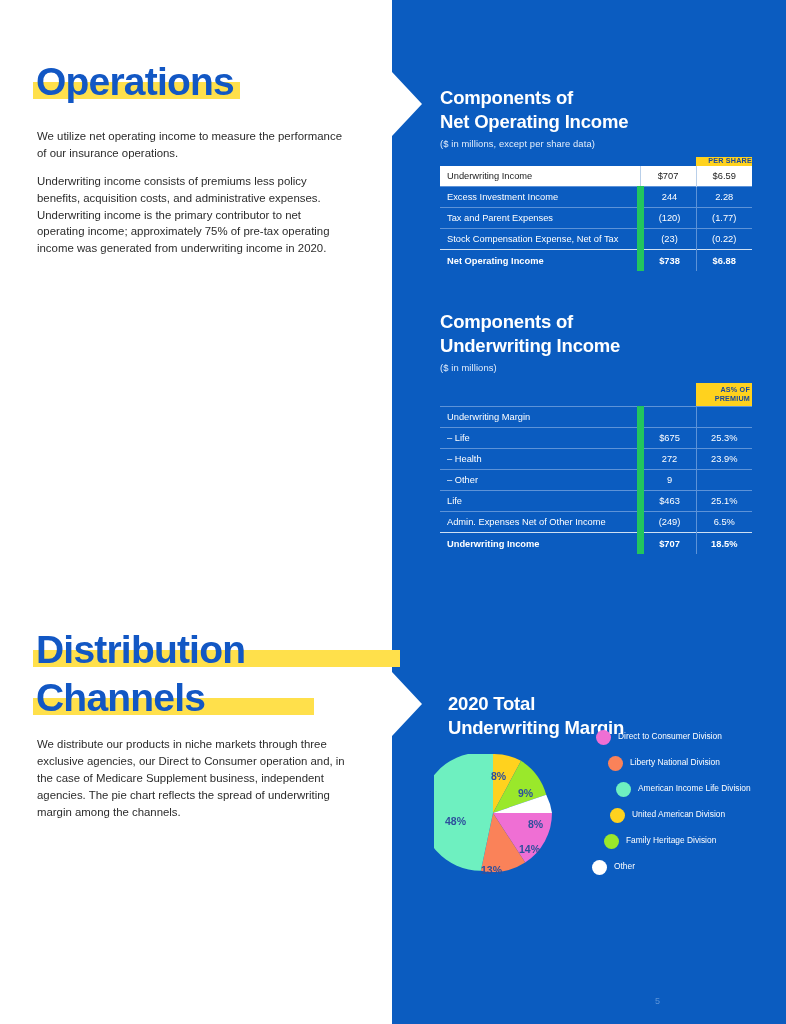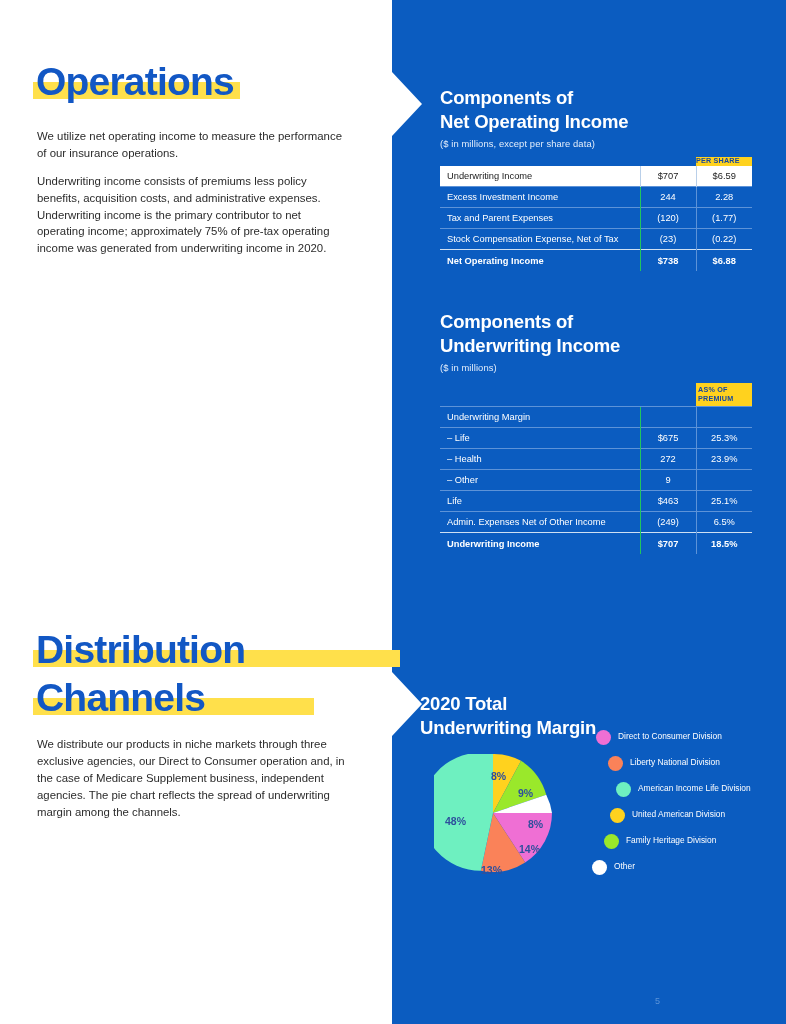--- a/index.html
+++ b/index.html
@@ -67,32 +67,32 @@
   .panel-sub { font-size: 9.4px; color: #e4eefb; margin-top: 5px; letter-spacing: .1px; }
 
   
   table.fin {
     border-collapse: collapse; width: 312px; margin-top: 8px;
     font-size: 9.3px; color: #ffffff;
   }
   table.fin td, table.fin th { padding: 0; }
   .yhead {
     background: #ffd21e; color: #17489e;
-    font-size: 7.2px; font-weight: bold; text-align: left;
+    font-size: 7.2px; font-weight: bold; text-align: right;
     letter-spacing: .2px; line-height: 1.18; padding: 4px 2px;
   }
   .yhead.tall { padding: 3px 2px; }
   .spacer-head { background: transparent; }
 
   tr.row td {
     border-top: 1px solid #5d93d8;
     height: 21px; vertical-align: middle;
   }
   tr.row td.lbl { text-align: left; padding-left: 7px; width: 200px; }
-  tr.row td.num { text-align: center; width: 56px; border-left: 1px solid #22c55e; }
+  tr.row td.num { text-align: center; width: 56px; border-left: 7px solid #22c55e; }
   tr.row td.num2 { text-align: center; width: 56px; border-left: 1px solid #5d93d8; }
 
   tr.hi td {
     background: #ffffff; color: #1a1a1a; border-top: 0; font-weight: normal;
   }
   tr.hi td.num, tr.hi td.num2 { border-left: 1px solid #b9cfe9; }
 
   tr.total td { font-weight: bold; border-top: 1px solid #cfe0f3; }
 
   
@@ -249,21 +249,21 @@
         </tr>
         <tr class="row total">
           <td class="lbl">Underwriting Income</td>
           <td class="num">$707</td>
           <td class="num2">18.5%</td>
         </tr>
       </tbody>
     </table>
   </div>
 
-  <div class="panel-block" style="left:420px; top:692px; width:330px;">
+  <div class="panel-block" style="left:448px; top:692px; width:330px;">
     <div class="panel-title">
       <div>2020 Total</div>
       <div>Underwriting Margin</div>
     </div>
   </div>
 
   <div class="pie-wrap" style="left:434px; top:754px; width:130px; height:130px;">
     <svg class="pie" viewBox="0 0 200 200">
 
       <path d="M100,100 L100,0 A100,100 0 0,1 147.55,11.62 Z" fill="#ffd21e"></path>

